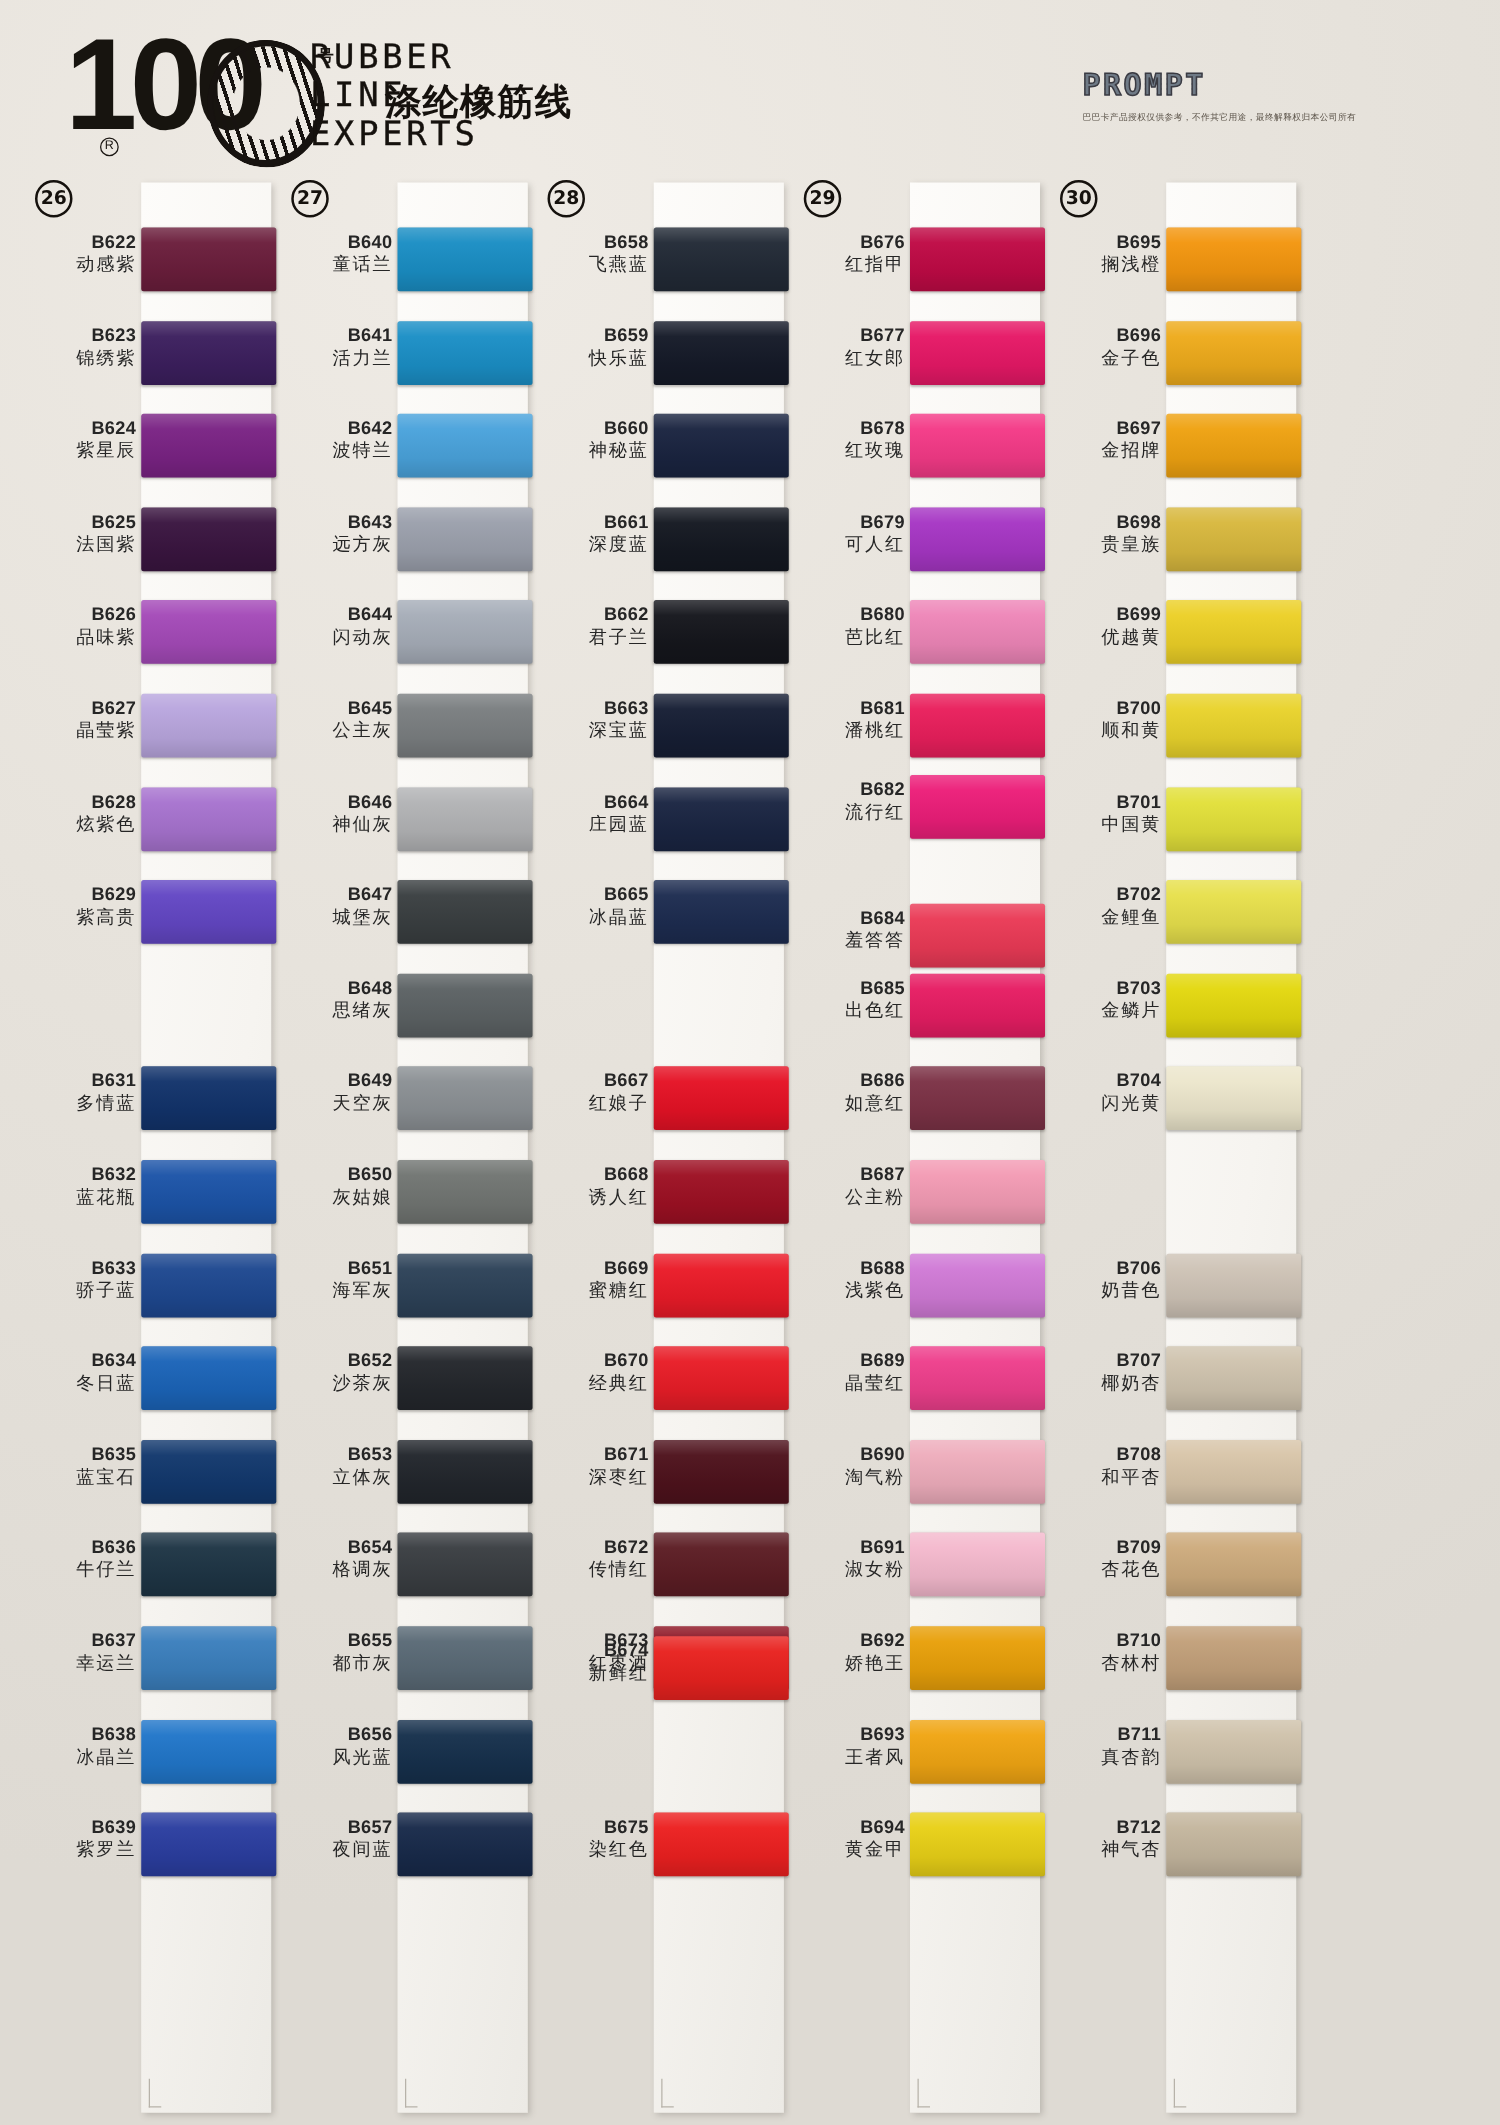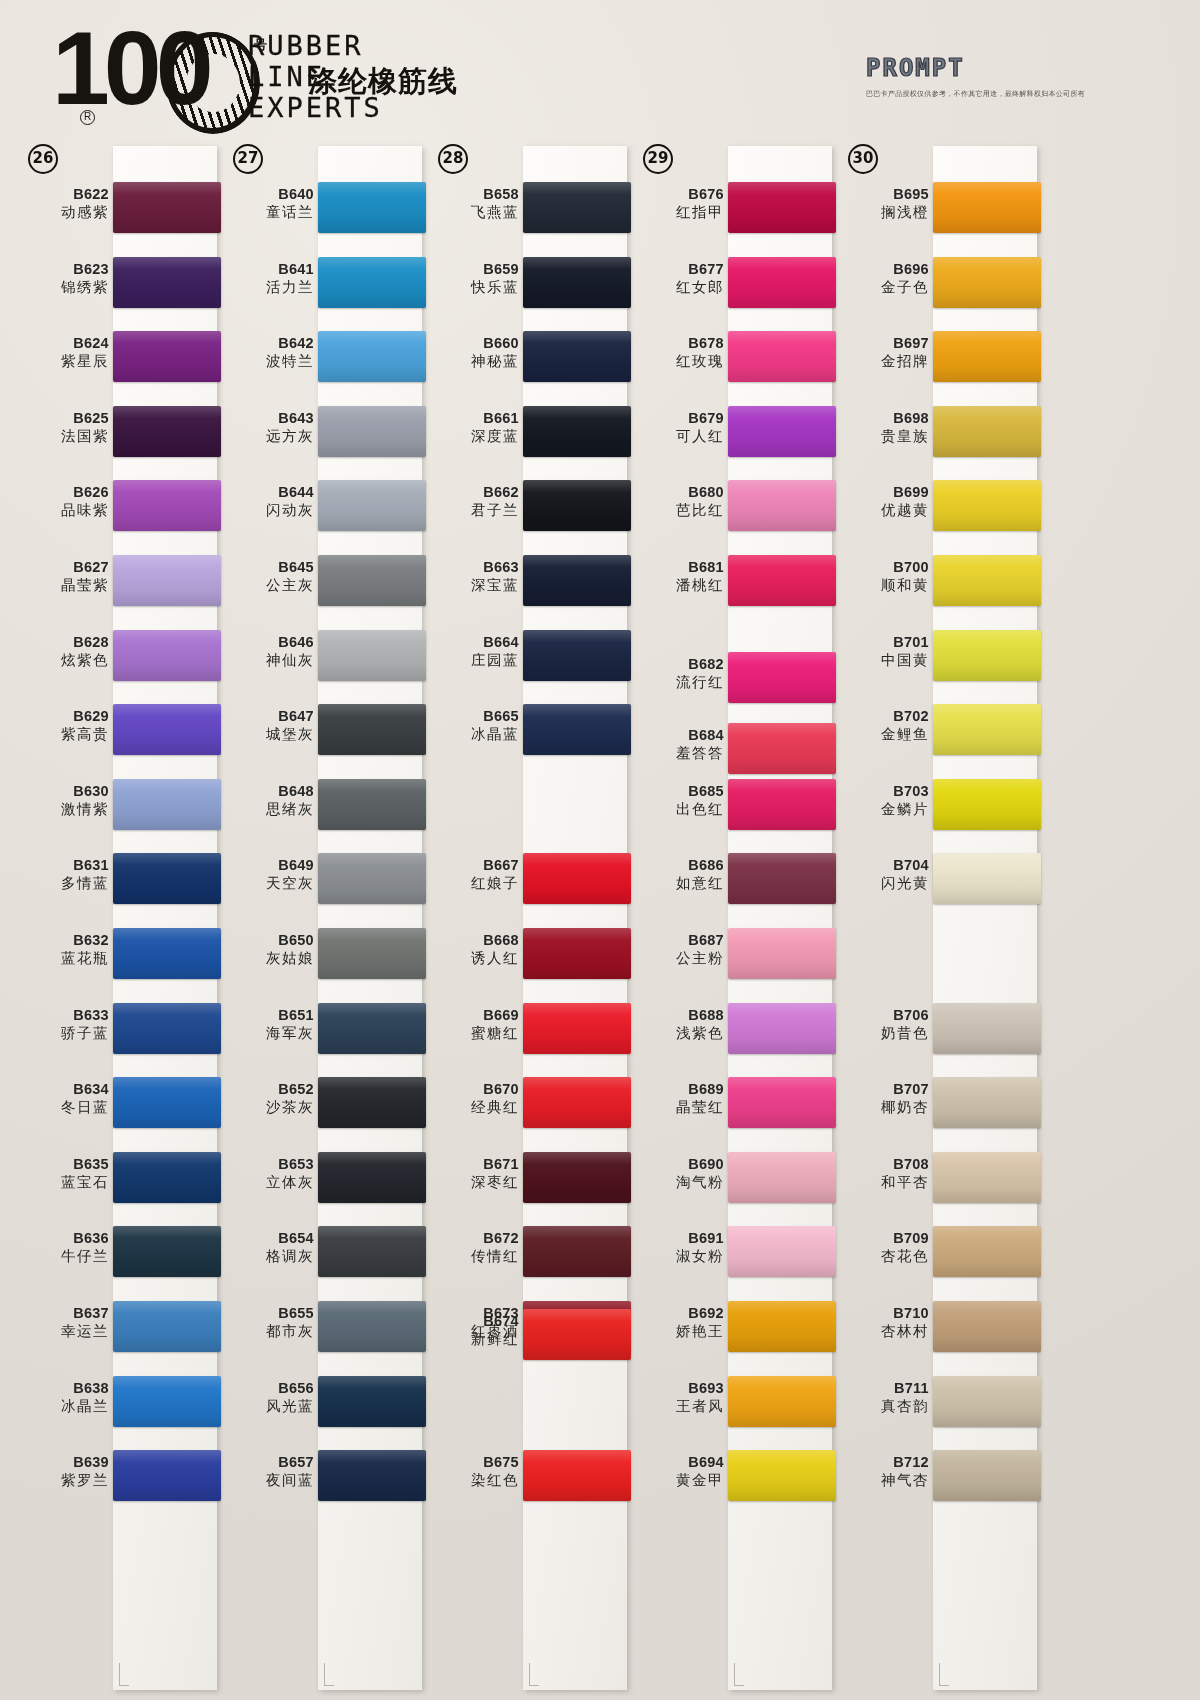--- a/index.html
+++ b/index.html
@@ -230,29 +230,20 @@
       </div>
       <div class="row" style="top: 556.2px;">
         <div class="lbl">
           <div class="code">B629</div>
           <div class="cn">紫高贵</div>
         </div>
         <div class="sw" style="background: rgb(99, 71, 196);">
           <div class="sheen"></div>
         </div>
       </div>
-      <div class="row" style="top: 630.8px;">
-        <div class="lbl">
-          <div class="code">B630</div>
-          <div class="cn">激情紫</div>
-        </div>
-        <div class="sw" style="background: rgb(143, 163, 212);">
-          <div class="sheen"></div>
-        </div>
-      </div>
       <div class="row" style="top: 705.4px;">
         <div class="lbl">
           <div class="code">B631</div>
           <div class="cn">多情蓝</div>
         </div>
         <div class="sw" style="background: rgb(18, 51, 107);">
           <div class="sheen"></div>
         </div>
       </div>
       <div class="row" style="top: 780px;">
@@ -701,21 +692,21 @@
       </div>
       <div class="row" style="top: 407px;">
         <div class="lbl">
           <div class="code">B681</div>
           <div class="cn">潘桃红</div>
         </div>
         <div class="sw" style="background: rgb(233, 31, 92);">
           <div class="sheen"></div>
         </div>
       </div>
-      <div class="row" style="top: 504px;">
+      <div class="row" style="top: 472px;">
         <div class="lbl">
           <div class="code">B682</div>
           <div class="cn">流行红</div>
         </div>
         <div class="sw" style="background: rgb(236, 30, 121);">
           <div class="sheen"></div>
         </div>
       </div>
       <div class="row" style="top: 575px;">
         <div class="lbl">

